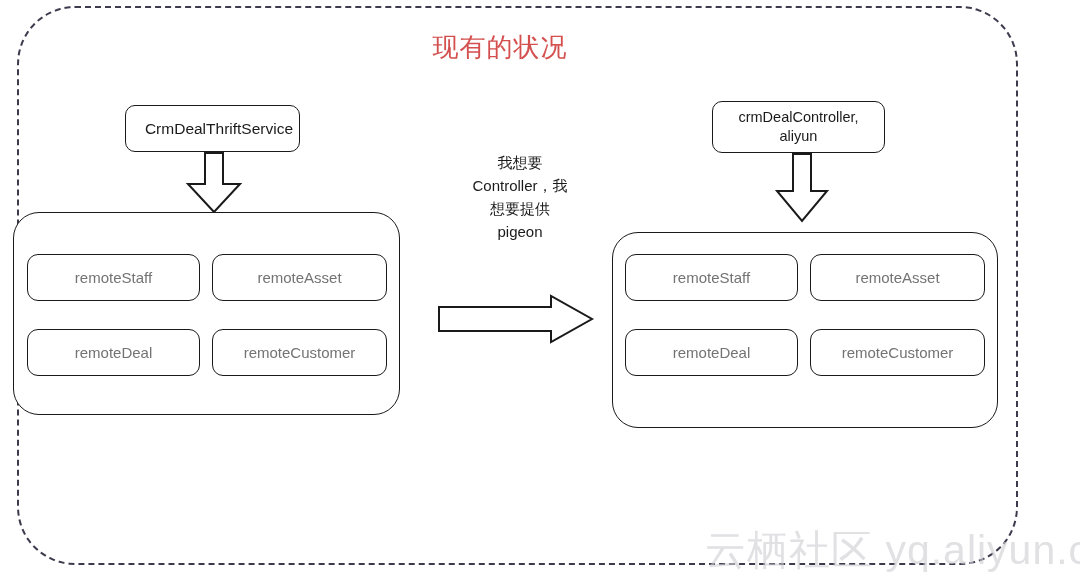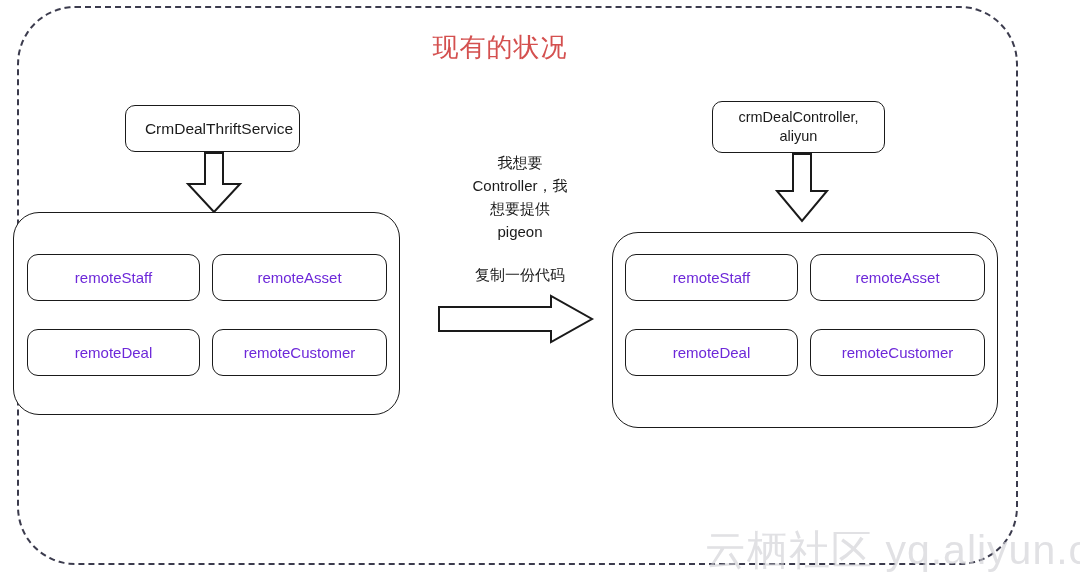--- a/index.html
+++ b/index.html
@@ -85,21 +85,21 @@
   .remote-box {
     position: absolute;
     box-sizing: border-box;
     border: 1.5px solid #1a1a1a;
     border-radius: 11px;
     background: #ffffff;
     display: flex;
     align-items: center;
     justify-content: center;
     font-size: 15px;
-    color: #6d28d9;
+    color: #737373;
   }
 
   
   .arrow-svg {
     position: absolute;
     overflow: visible;
   }
   .arrow-svg polygon {
     fill: #ffffff;
     stroke: #1a1a1a;
@@ -174,21 +174,20 @@
   <div class="remote-box" style="left:27px; top:254px; width:173px; height:47px;">remoteStaff</div>
   <div class="remote-box" style="left:212px; top:254px; width:175px; height:47px;">remoteAsset</div>
   <div class="remote-box" style="left:27px; top:329px; width:173px; height:47px;">remoteDeal</div>
   <div class="remote-box" style="left:212px; top:329px; width:175px; height:47px;">remoteCustomer</div>
 
   <div class="mid-note" style="left:440px; top:151px; width:160px;">我想要
 Controller，我
 想要提供
 pigeon</div>
 
-  <div class="mid-note-2" style="left:440px; top:265px; width:160px;">复制一份代码</div>
 
   <svg class="arrow-svg" style="left:438px; top:295px;" width="156" height="50" viewBox="0 0 156 50">
     <polygon points="1,12 113,12 113,1 154,24 113,47 113,36 1,36"></polygon>
   </svg>
 
   <div class="node-box service-label multiline" style="left:712px; top:101px; width:173px; height:52px; flex-direction:column;">
     <span>crmDealController,</span>
     <span>aliyun</span>
   </div>
 

